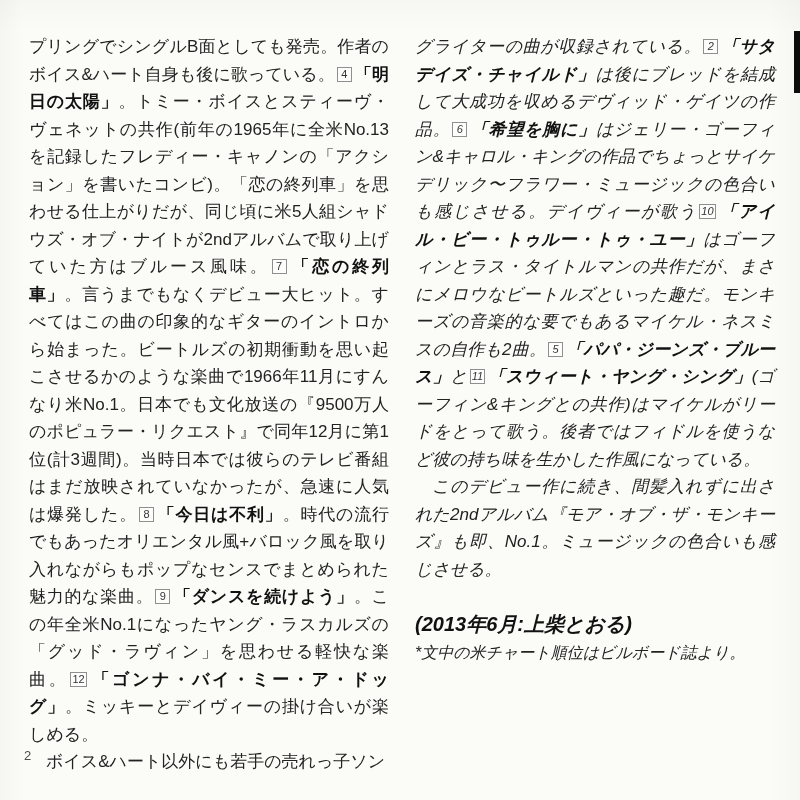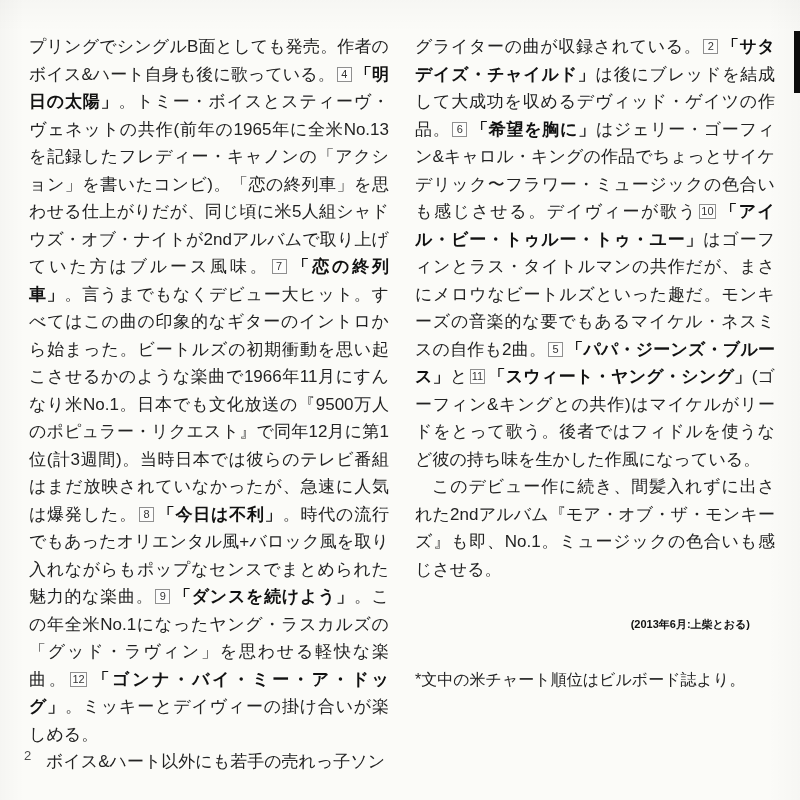--- a/index.html
+++ b/index.html
@@ -16,39 +16,39 @@
       linear-gradient(90deg, rgba(0,0,0,0.025), rgba(0,0,0,0) 3%, rgba(0,0,0,0) 96%, rgba(0,0,0,0.02)),
       linear-gradient(180deg, rgba(0,0,0,0.02), rgba(0,0,0,0) 4%);
   }
   .col {
     position:absolute; top:33px; width:360px;
     font-size:17px; line-height:27.5px;
     text-align:justify; text-justify:inter-character;
     word-break:break-all; letter-spacing:0;
   }
   #col-left  { left:29px;  }
-  #col-right { left:415px; }
+  #col-right { left:415px;font-style:italic; }
   .col p { margin:0; padding:0; }
   .col p.indent { text-indent:1em; }
   .seg-title { font-weight:bold; color:#111; }
   .seg-num {
     display:inline-block; box-sizing:border-box;
     min-width:15px; height:15px; line-height:13px;
     border:1px solid #8f8f8f; background:#fdfdfc;
     font-size:11px; text-align:center; color:#333;
     padding:0 1px; margin:0 3px 0 2px; vertical-align:2px;
     font-weight:normal;
   }
   .credit {
     margin-top:28px; font-weight:bold; color:#111;
-    text-align:right; padding-right:25px;
-    font-size:11px; line-height:27.5px;
+    padding-right:25px;
+    font-size:20px; line-height:27.5px;
   }
   .footnote {
-    margin-top:27px; font-size:16px; line-height:27.5px;
+    font-size:16px; line-height:27.5px;
     text-align:left; color:#222;
   }
   .page-number {
     position:absolute; left:24px; top:748px;
     font-size:13px; color:#4a4a4a;
   }
   .edge-mark {
     position:absolute; right:0; top:31px;
     width:6px; height:62px; background:#0c0c0c;
   }

